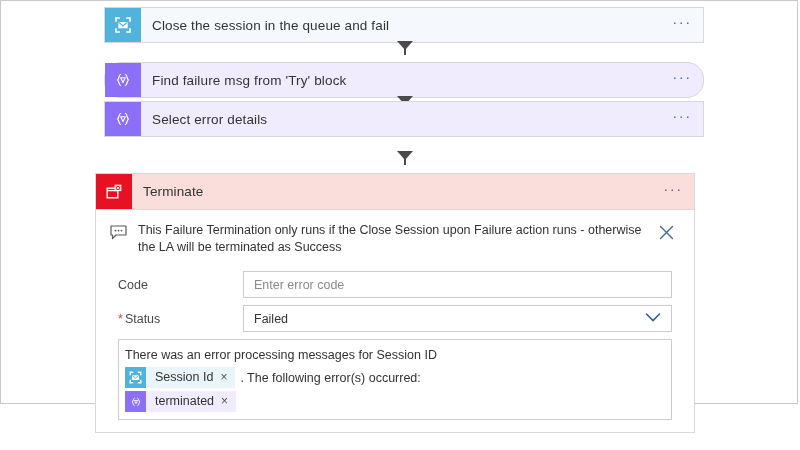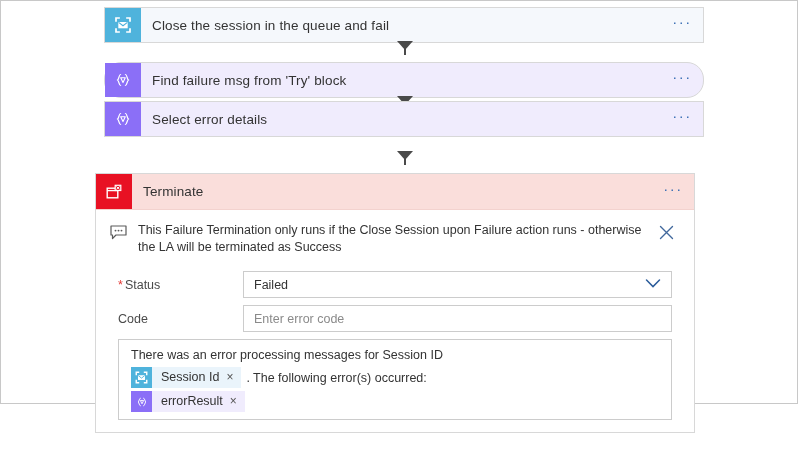--- a/index.html
+++ b/index.html
@@ -163,21 +163,21 @@
     font-size: 12.5px;
     color: #333333;
     display: flex;
     align-items: center;
     padding: 0 10px;
   }
   .field.placeholder { color: #8a8a8a; }
   .field.select { justify-content: space-between; cursor: pointer; }
   #message-field {
     display: block;
-    padding: 6px 10px 7px 12px;
+    padding: 6px 10px 7px 6px;
     min-height: 72px;
     line-height: 18px;
     cursor: text;
   }
   .msg-line { display: flex; align-items: center; flex-wrap: wrap; }
   .msg-line + .msg-line { margin-top: 3px; }
   .msg-plain { font-size: 12.5px; color: #333333; }
 
   
   .token {
@@ -289,36 +289,36 @@
       </div>
       <div id="comment-text">This Failure Termination only runs if the Close Session upon Failure action runs - otherwise the LA will be terminated as Success</div>
       <div id="comment-close">
         <svg width="17" height="17" viewBox="0 0 17 17" aria-hidden="true">
           <path d="M2.5 2.5 L14.5 14.5 M14.5 2.5 L2.5 14.5" stroke="#41689c" stroke-width="1.35" stroke-linecap="round"></path>
         </svg>
       </div>
     </div>
 
     <div class="form-row">
+      <div class="form-label">Code</div>
+      <div class="field placeholder">Enter error code</div>
+    </div>
+
+    <div class="form-row">
       <div class="form-label">
         <span class="req-star">*</span><span>Status</span>
       </div>
       <div class="field select">
         <span>Failed</span>
         <span>
           <svg width="16" height="11" viewBox="0 0 16 11" aria-hidden="true">
             <path d="M1.5 2 L8 8.6 L14.5 2" stroke="#2b5c9b" stroke-width="1.5" fill="none" stroke-linecap="round"></path>
           </svg>
         </span>
       </div>
-    </div>
-
-    <div class="form-row">
-      <div class="form-label">Code</div>
-      <div class="field placeholder">Enter error code</div>
     </div>
 
     <div class="form-row">
       <div class="field" id="message-field">
 
         <div class="msg-line">
           <span class="msg-plain">There was an error processing messages for Session ID</span>
         </div>
 
         <div class="msg-line">
@@ -338,21 +338,21 @@
 
         <div class="msg-line">
           <span class="token tok-purple">
             <span class="token-icon">
               <svg width="14" height="14" viewBox="0 0 20 20" aria-hidden="true">
                 <path d="M7.6 4.5 C6.0 4.5 6.0 9 4.6 10 C6.0 11 6.0 15.5 7.6 15.5" stroke="#ffffff" stroke-width="1.4" fill="none" stroke-linecap="round"></path>
                 <path d="M12.4 4.5 C14.0 4.5 14.0 9 15.4 10 C14.0 11 14.0 15.5 12.4 15.5" stroke="#ffffff" stroke-width="1.4" fill="none" stroke-linecap="round"></path>
                 <path d="M7.7 7.8 H12.3 L10 12.6 Z" stroke="#ffffff" stroke-width="1.3" fill="none" stroke-linejoin="round"></path>
               </svg>
             </span>
-            <span class="token-label">errorResult</span>
+            <span class="token-label">terminated</span>
             <span class="token-x">×</span>
           </span>
         </div>
 
       </div>
     </div>
 
   </div>
 </div>
 

